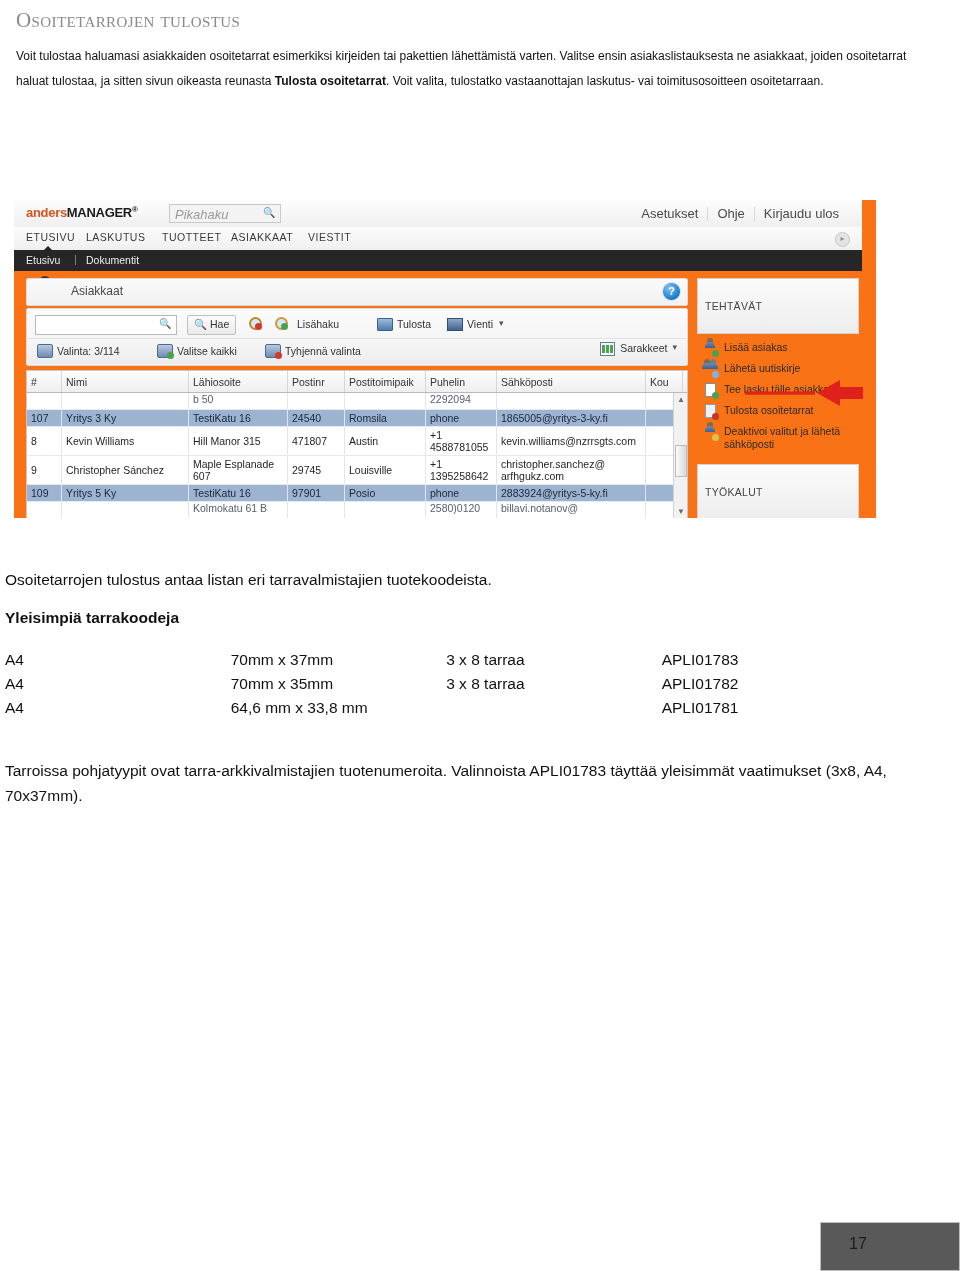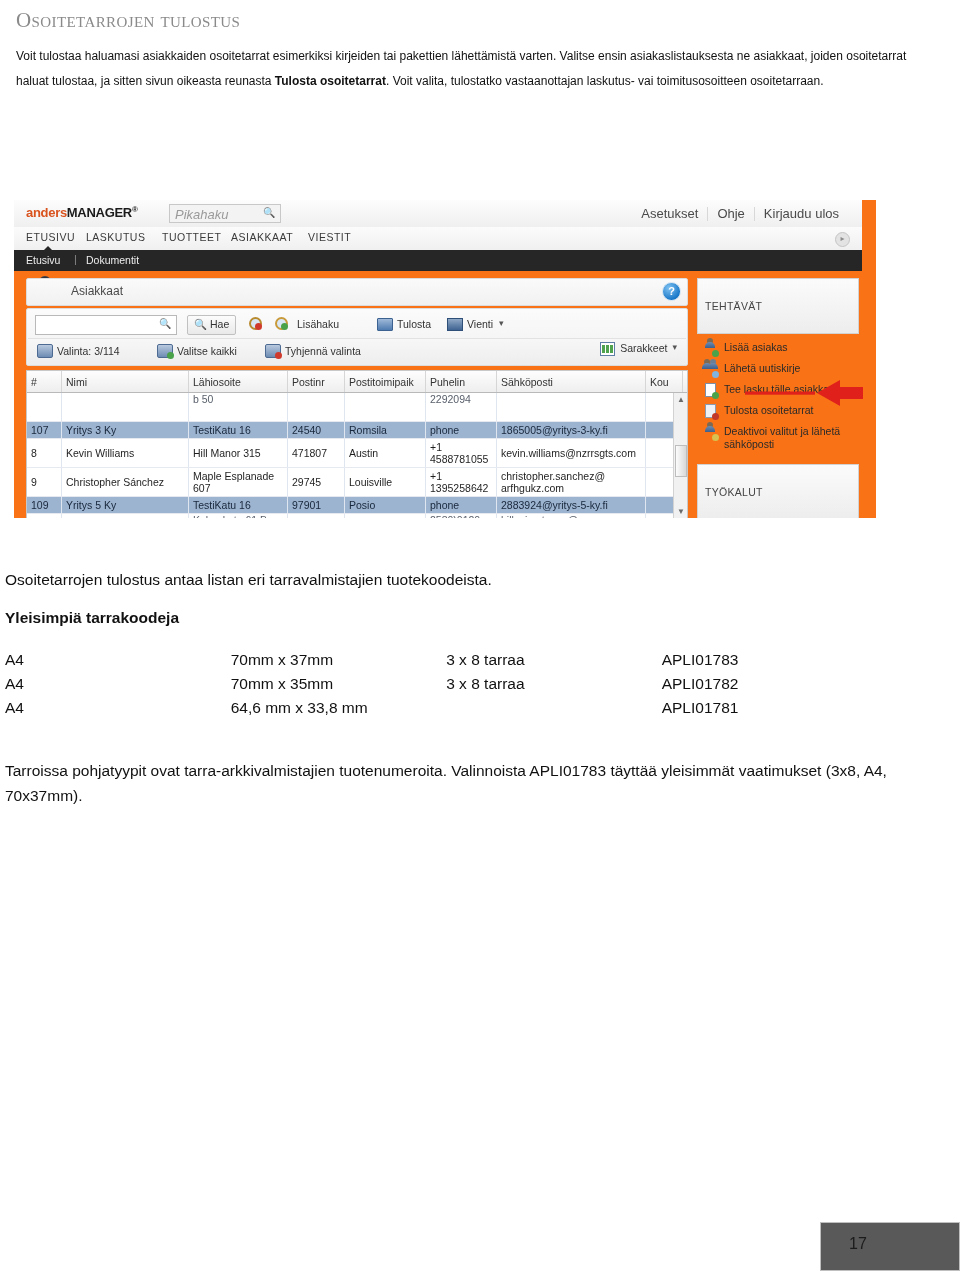--- a/index.html
+++ b/index.html
@@ -406,21 +406,21 @@
   }
   .tbl tr.sel td {
     background: #9db4d0;
     color: #18273b;
   }
   .tbl tr.alt td { background: #ffffff; }
   .tbl tr.clip td {
     color: #59606b;
     height: 10px;
     padding-top: 0;
-    padding-bottom: 16px;
+    padding-bottom: 4px;
     border-radius: 6px;
   }
   .col-n  { width: 26px; }
   .col-nm { width: 118px; }
   .col-la { width: 90px; }
   .col-pn { width: 48px; }
   .col-pt { width: 72px; }
   .col-ph { width: 62px; }
   .col-em { width: 140px; }
   .col-ko { width: 28px; }

